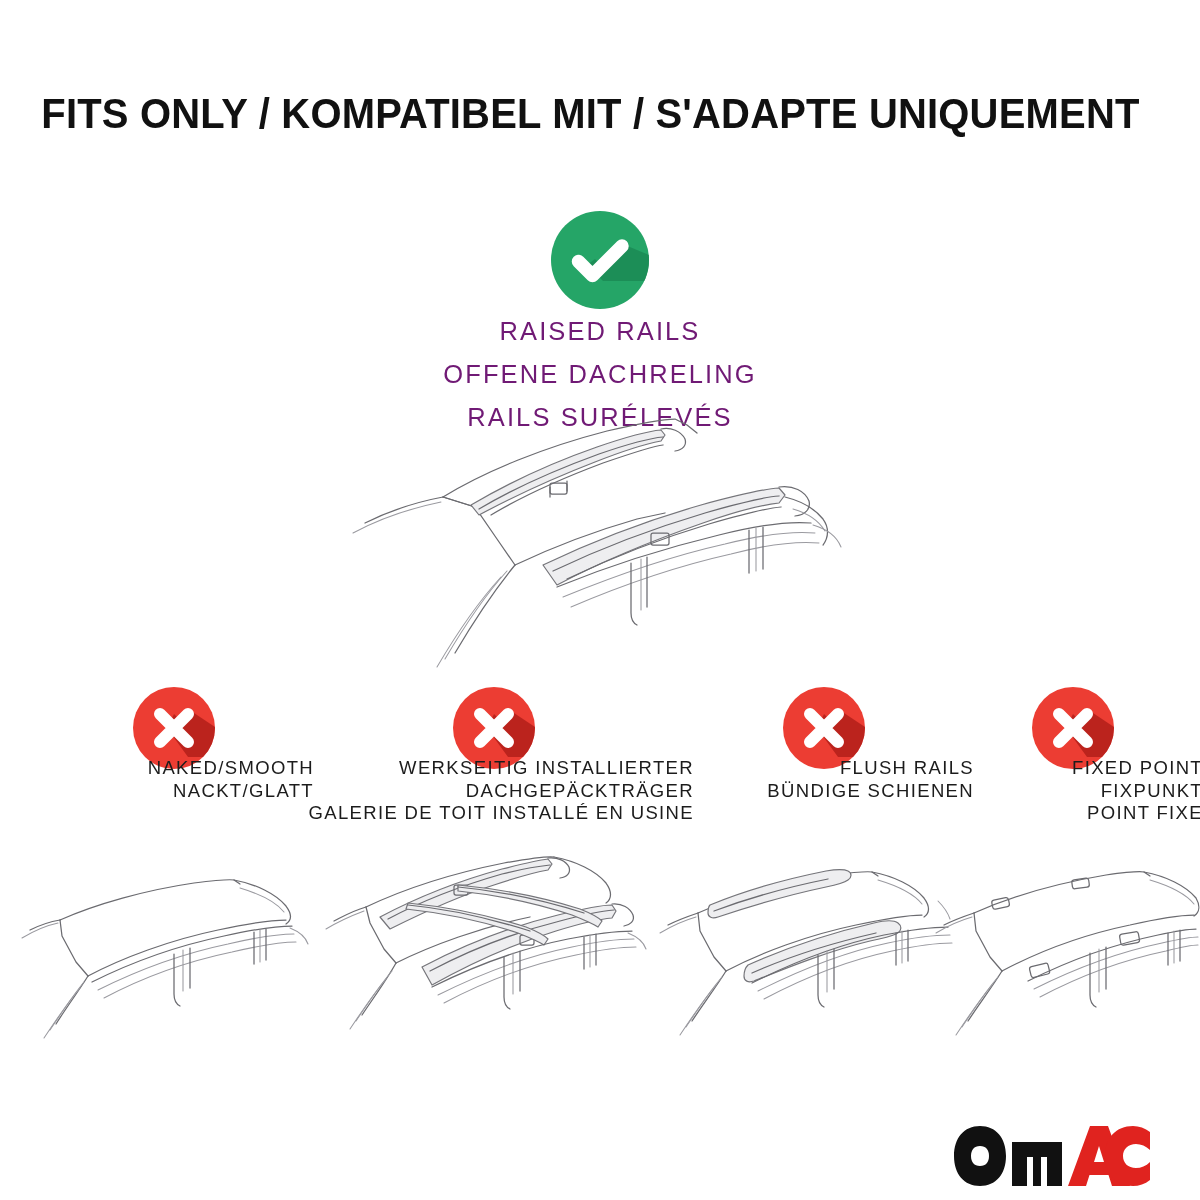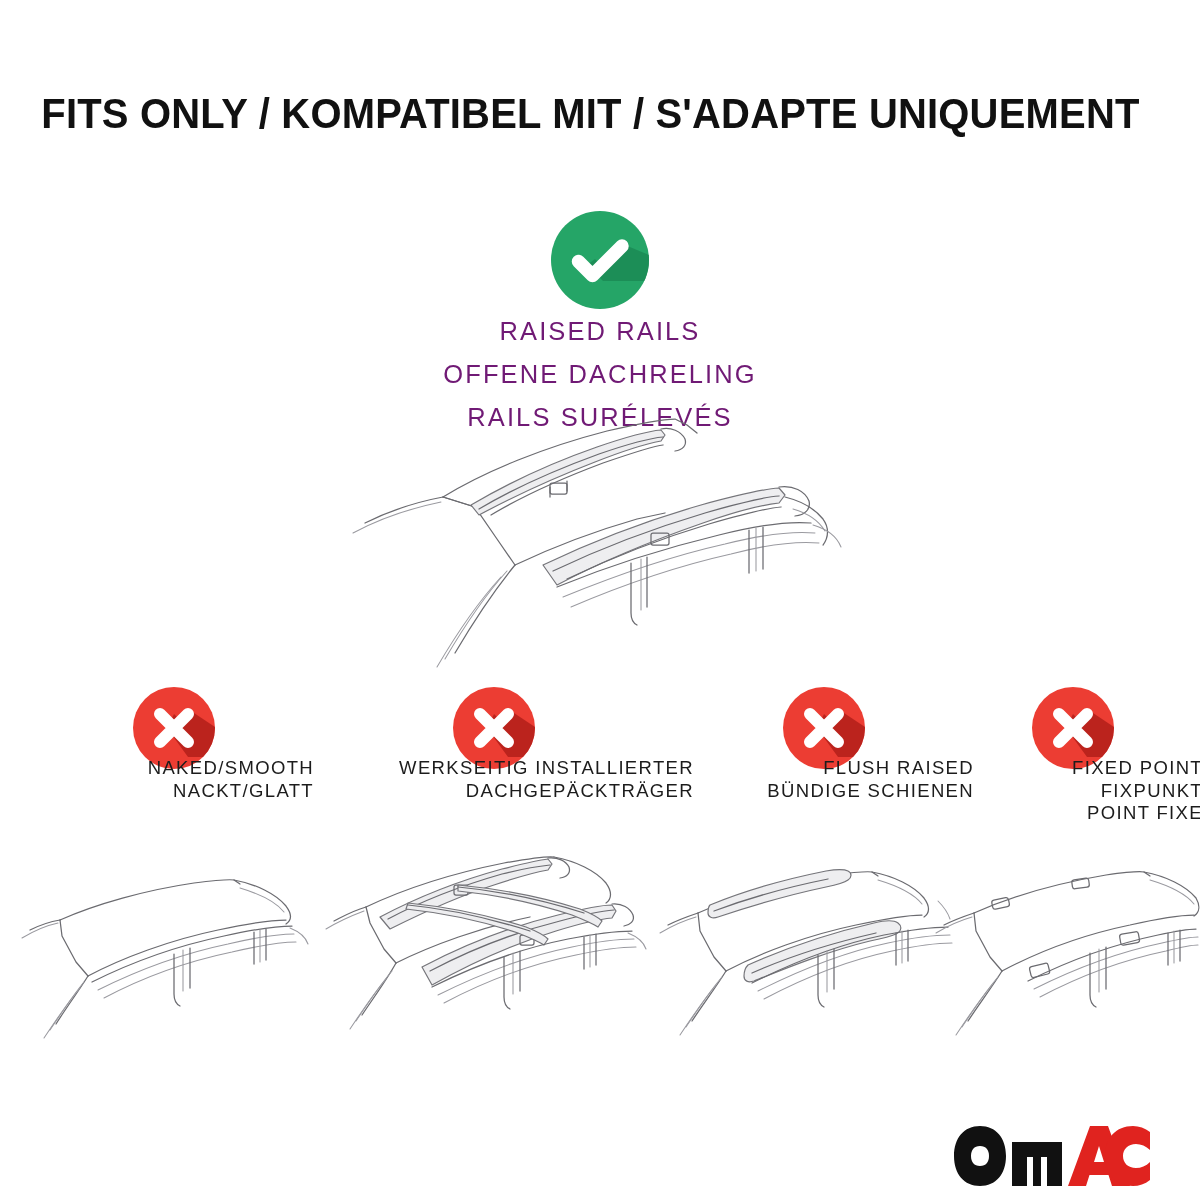--- a/index.html
+++ b/index.html
@@ -252,20 +252,21 @@
     <div class="badge badge-red" style="width:82px;height:82px;">
       <svg width="82" height="82" viewBox="0 0 82 82">
         <path d="M34 41 L55 70 L82 70 L82 40 L58 24 L48 34 L41 27 Z" fill="#b31f1a" opacity="0.85"></path>
         <path d="M27 27 L55 55 M55 27 L27 55" fill="none" stroke="#ffffff" stroke-width="12" stroke-linecap="round"></path>
       </svg>
     </div>
   </div>
   <div class="not-label" style="left:294px;width:400px;">
     <span class="ln">WERKSEITIG INSTALLIERTER</span>
     <span class="ln">DACHGEPÄCKTRÄGER</span>
+    <span class="ln">GALERIE DE TOIT INSTALLÉ EN USINE</span>
   </div>
 
   <div class="not-art" style="left:308px;top:845px;width:340px;height:200px;">
     <svg width="340" height="200" viewBox="0 0 340 200">
 
       <path class="ln-draw" d="M58 62 C96 44 146 28 196 18 C224 13 238 11 246 12"></path>
       <path class="ln-draw" d="M26 76 C34 72 44 66 58 62"></path>
       <path class="ln-draw" d="M58 62 L62 78 L76 104 L88 118"></path>
       <path class="ln-draw" d="M88 118 C124 100 174 82 222 72"></path>
       <path class="ln-draw" d="M88 118 C78 136 66 152 54 170"></path>
@@ -308,21 +309,21 @@
 <div class="not-col">
   <div class="not-badge-wrap" style="left:783px;">
     <div class="badge badge-red" style="width:82px;height:82px;">
       <svg width="82" height="82" viewBox="0 0 82 82">
         <path d="M34 41 L55 70 L82 70 L82 40 L58 24 L48 34 L41 27 Z" fill="#b31f1a" opacity="0.85"></path>
         <path d="M27 27 L55 55 M55 27 L27 55" fill="none" stroke="#ffffff" stroke-width="12" stroke-linecap="round"></path>
       </svg>
     </div>
   </div>
   <div class="not-label" style="left:674px;width:300px;">
-    <span class="ln">FLUSH RAISED</span>
+    <span class="ln">FLUSH RAILS</span>
     <span class="ln">BÜNDIGE SCHIENEN</span>
   </div>
 
   <div class="not-art" style="left:652px;top:855px;width:300px;height:190px;">
     <svg width="300" height="190" viewBox="0 0 300 190">
       <path class="ln-draw" d="M46 58 C82 42 132 28 180 20 C204 17 214 16 220 17 L226 21"></path>
       <path class="ln-draw" d="M16 70 C24 66 34 62 46 58"></path>
       <path class="ln-draw" d="M46 58 L48 76 L62 102 L74 116"></path>
       <path class="ln-draw" d="M74 116 C108 98 156 80 204 70 C236 63 256 60 270 60"></path>
       <path class="ln-draw" d="M74 116 C64 132 52 148 40 166"></path>

